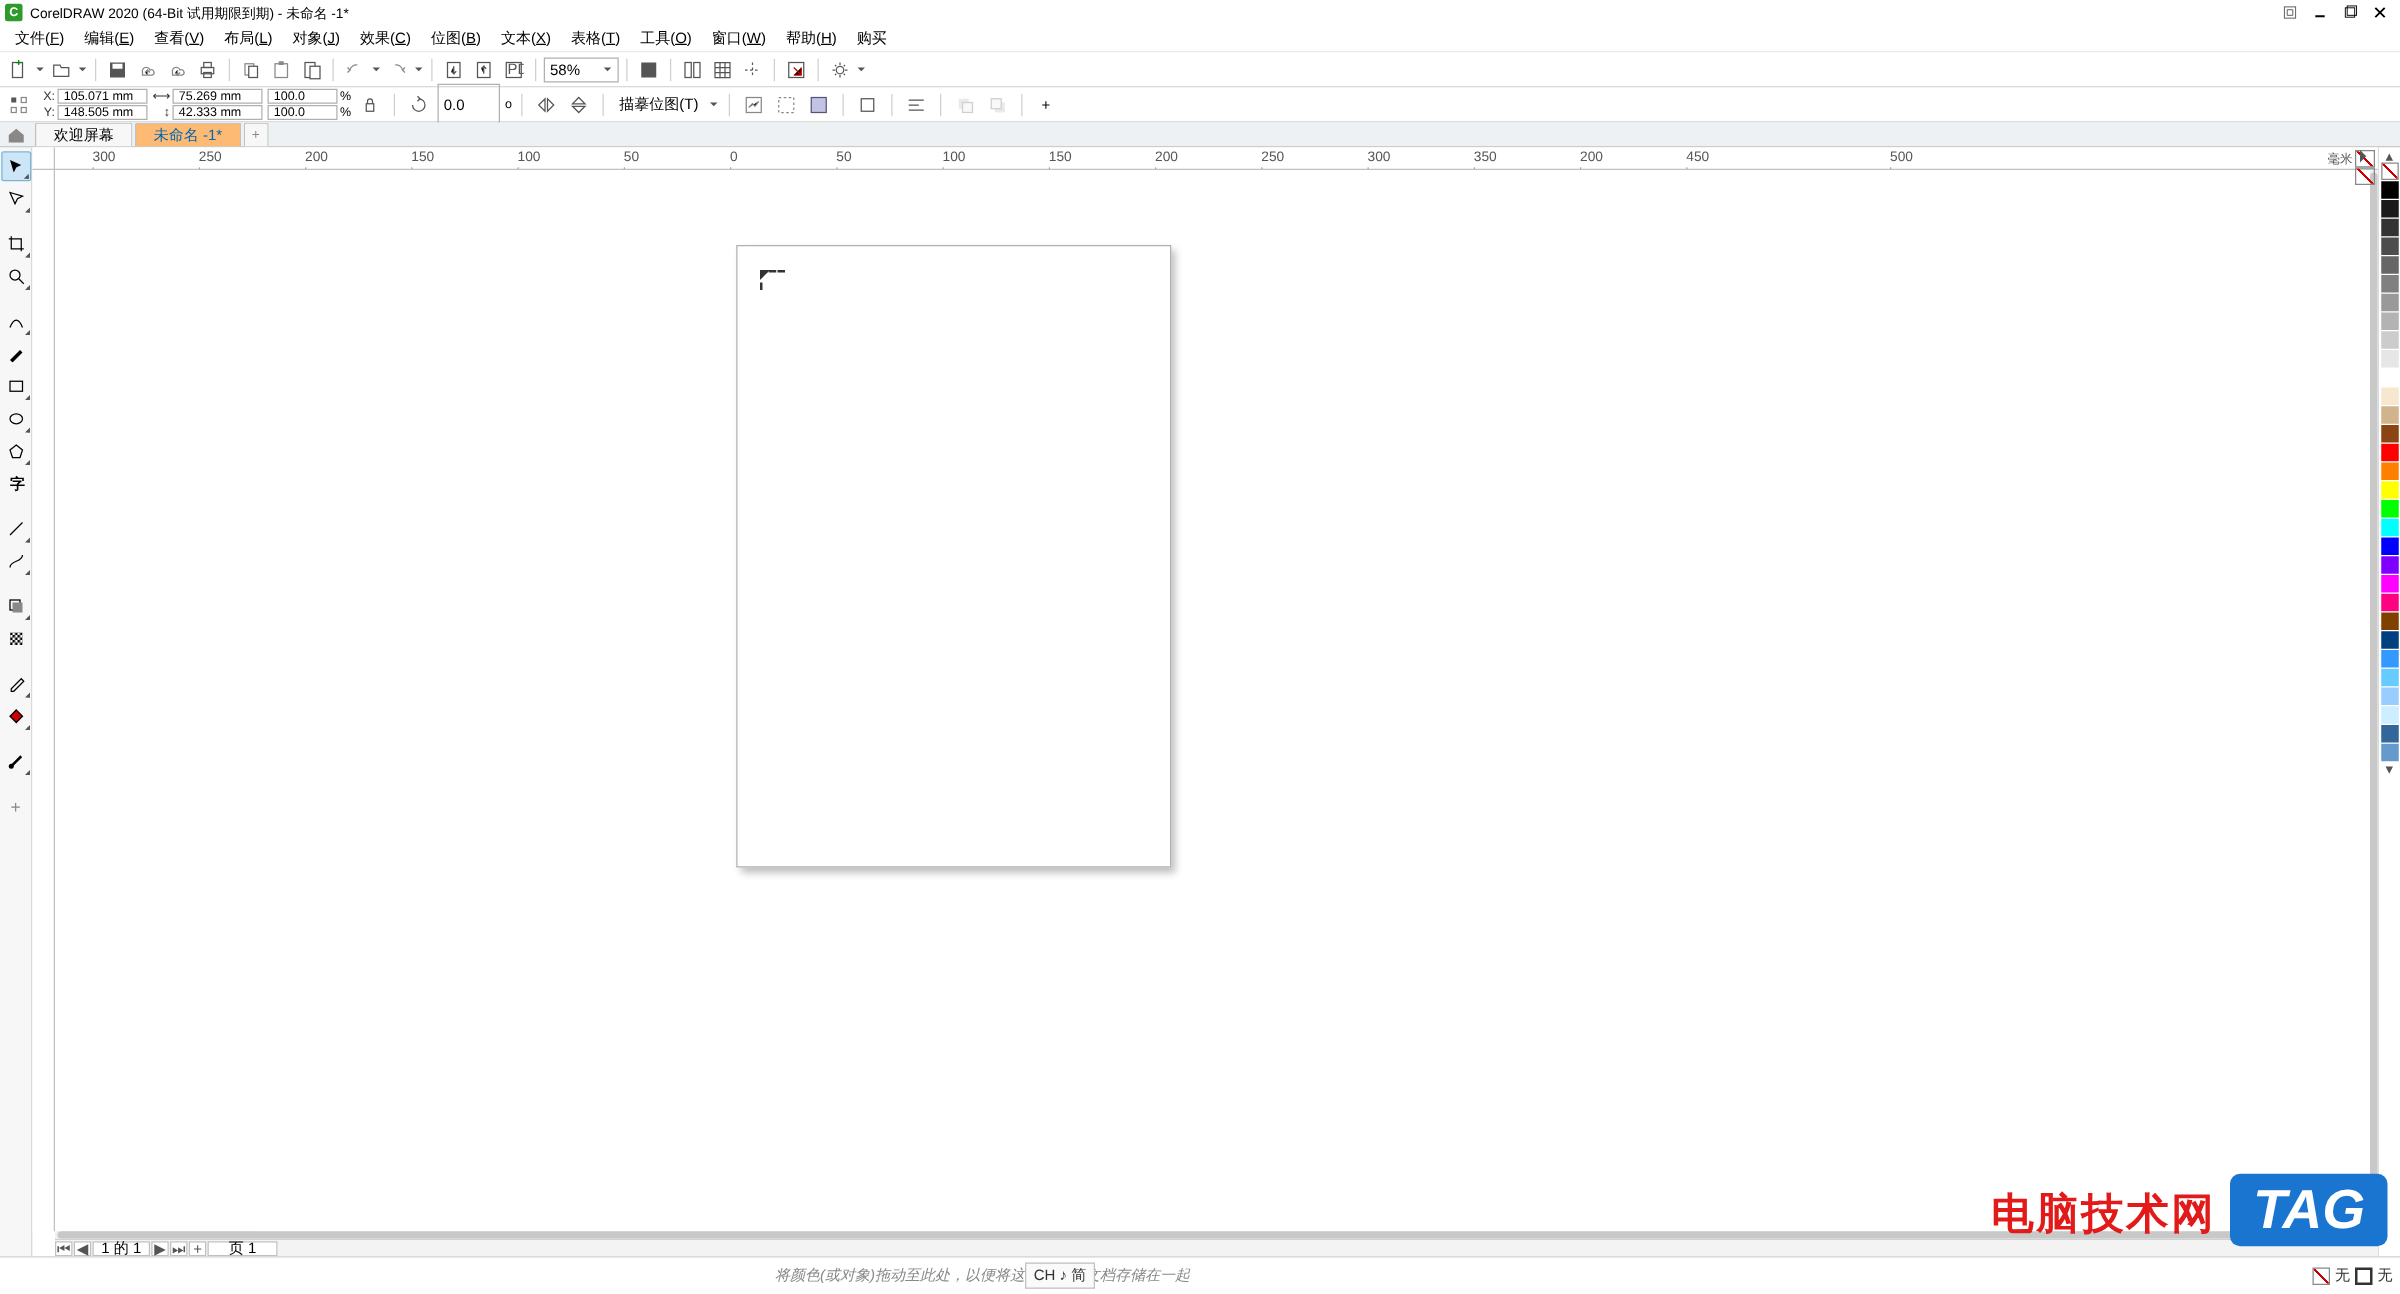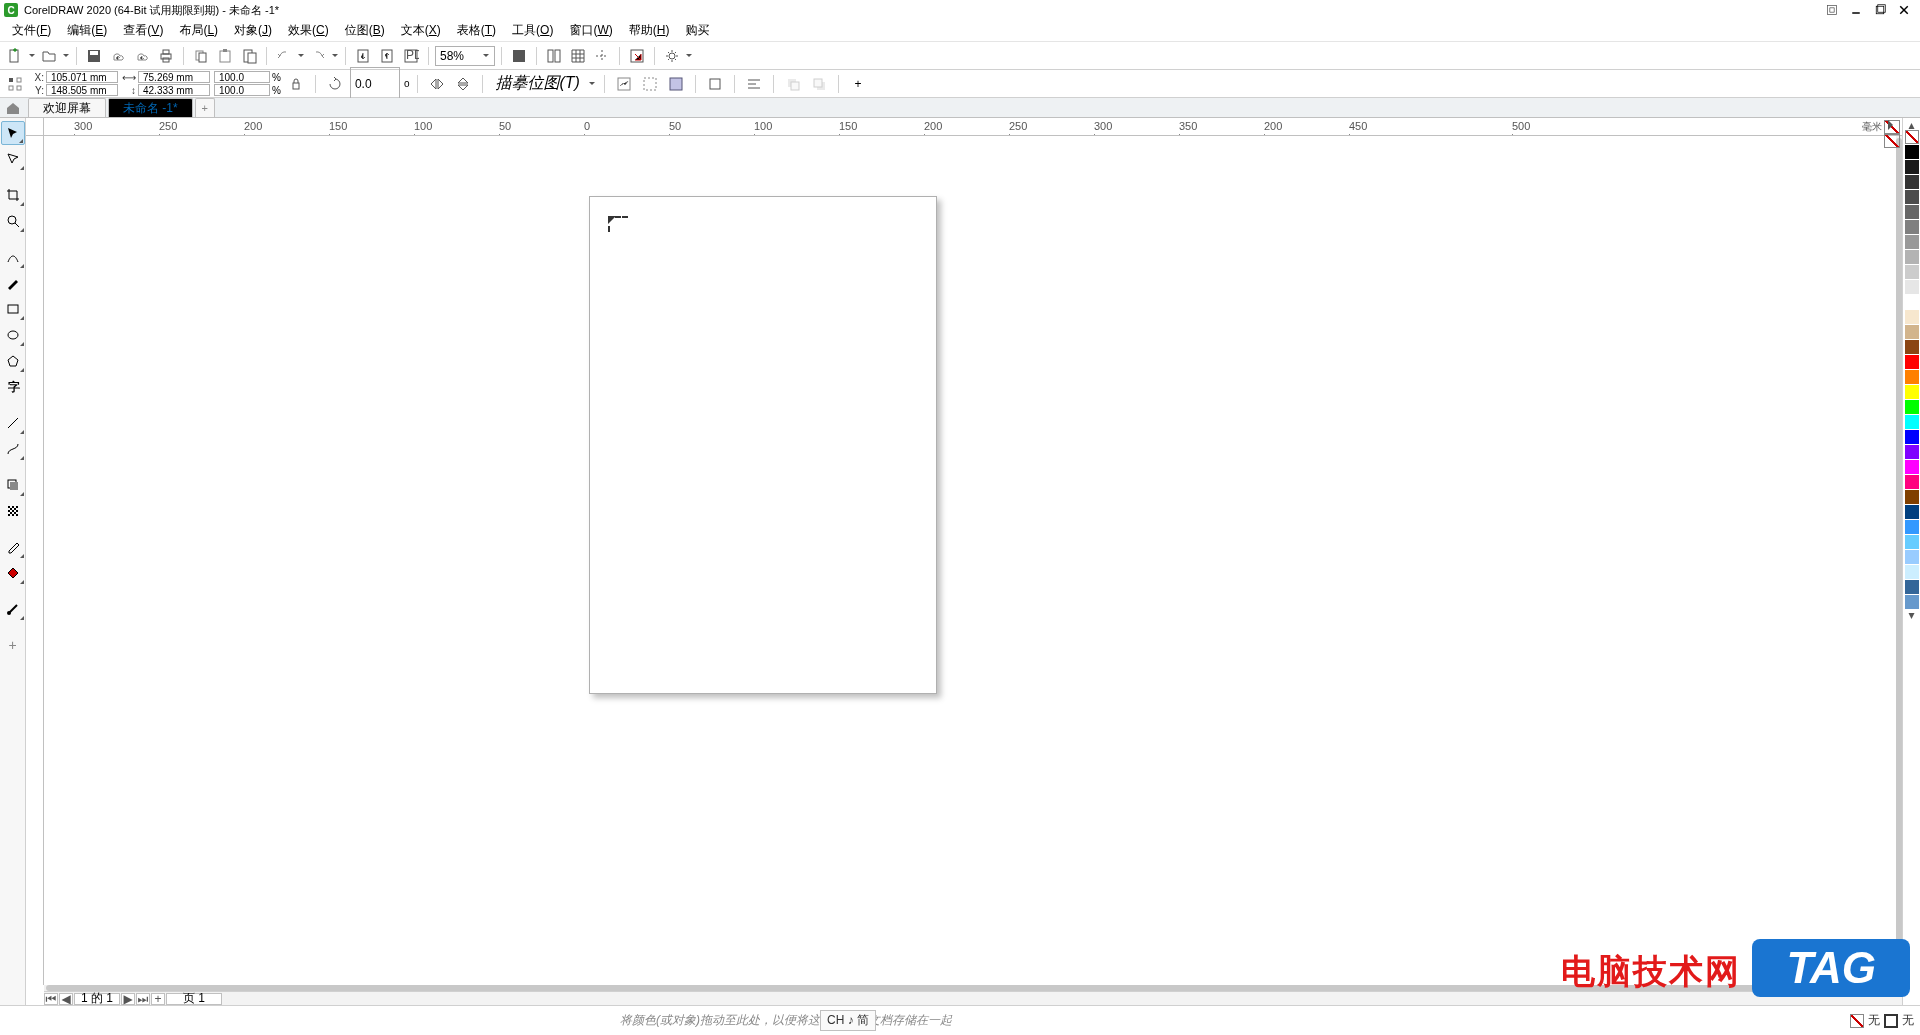--- a/index.html
+++ b/index.html
@@ -26,26 +26,26 @@
 .zoombox span { flex: 1; }
 
 .propbar { height: 28px; background: #fff; display: flex; align-items: center; padding-left: 4px; gap: 4px; border-bottom: 1px solid #d0d0d0; }
 .pstack { display: flex; flex-direction: column; gap: 0px; }
 .plbl { font-size: 10px; color: #333; width: 14px; text-align: right; }
 .pinput { width: 72px; height: 12px; border: 1px solid #b0b0b0; padding: 0 4px; font-size: 10px; background: #fff; }
 .pinput.small { width: 56px; }
 .prow { display: flex; align-items: center; gap: 2px; height: 13px; }
 .ppct { font-size: 10px; }
 .rotatebox { width: 50px; height: 20px; border: 1px solid #b0b0b0; display: flex; align-items: center; padding: 16px 4px; }
-.proplabel { font-size: 16px; padding: 0 4px; font-style: italic; }
+.proplabel { font-size: 12px; padding: 0 4px; }
 
 .tabbar { height: 20px; background: #eef1f3; display: flex; align-items: flex-end; padding-left: 28px; border-bottom: 1px solid #c0c0c0; position: relative; }
 .homeicon { position: absolute; left: 4px; top: 2px; width: 18px; height: 16px; display:flex;align-items:center;justify-content:center; }
 .tab { height: 19px; padding: 2px 14px; font-size: 11px; border: 1px solid #c0c0c0; border-bottom: none; background: #f7f7f7; margin-right: 2px; border-radius: 2px 2px 0 0; display:flex;align-items:center; }
-.tab.active { background: #000000; color: #0066b3; }
+.tab.active { background: #fdba74; color: #0066b3; }
 .tab.add { width: 20px; padding: 2px; justify-content:center; color:#888; }
 
 .workspace { position: absolute; top: 118px; left: 0; right: 0; bottom: 30px; display: flex; }
 
 .toolbox { width: 26px; background: #f7f7f7; border-right: 1px solid #d0d0d0; display: flex; flex-direction: column; padding-top: 2px; }
 .tool { width: 24px; height: 24px; display: flex; align-items: center; justify-content: center; margin: 1px auto; border-radius: 2px; cursor: pointer; position: relative; }
 .tool.active { background: #cde6f7; border: 1px solid #7ab5d6; }
 .tool .corner::after { content: ""; position: absolute; right: 1px; bottom: 1px; border: 2px solid transparent; border-right-color: #555; border-bottom-color: #555; }
 .tool.sp { height: 8px; }
 .tool.plus { color: #888; font-size: 14px; }
@@ -90,21 +90,21 @@
 .statusbar .hint-left { display:flex; align-items:center; gap:4px; }
 .statusbar .colordrop { color: #888; font-style: italic; position:absolute; left:620px;}
 .statusbar .ime { position:absolute; left: 820px; padding: 1px 6px; border: 1px solid #c0c0c0; background: #fafafa; }
 .statusbar .fillind { position:absolute; right: 6px; display:flex; gap:4px; align-items:center;}
 .fillbox { width:14px; height:14px; border:1px solid #888; position:relative;}
 .fillbox::after { content:""; position:absolute; inset:0; background: linear-gradient(45deg, transparent 45%, #c00 45%, #c00 55%, transparent 55%);}
 .strokebox { width:14px; height:14px; border:2px solid #333;}
 
 .watermark { position: absolute; right: 10px; bottom: 38px; text-align: right; pointer-events: none; }
 .watermark .cn { font-size: 34px; font-weight: bold; color: #e21a1a; letter-spacing: 2px; }
-.watermark .tag { display:inline-block; background:#1a75d1; color:#fff; font-size: 44px; font-weight:bold; padding: 4px 34px; border-radius: 8px; margin-left: 8px; font-style: italic;}
+.watermark .tag { display:inline-block; background:#1a75d1; color:#fff; font-size: 44px; font-weight:bold; padding: 4px 18px; border-radius: 8px; margin-left: 8px; font-style: italic;}
 .watermark .url { font-size: 22px; color: #1569c7; font-weight: bold; }
 
 .arrow-right { position:absolute; top: 118px; right: 22px; width: 10px; height: 14px; display:flex; align-items:center; justify-content:center;}
 .arrow-right::after { content:""; border:5px solid transparent; border-left-color:#555;}
 </style>
 </head>
 <body>
 
 <div class="titlebar">
   <div class="icon-app">C</div>

